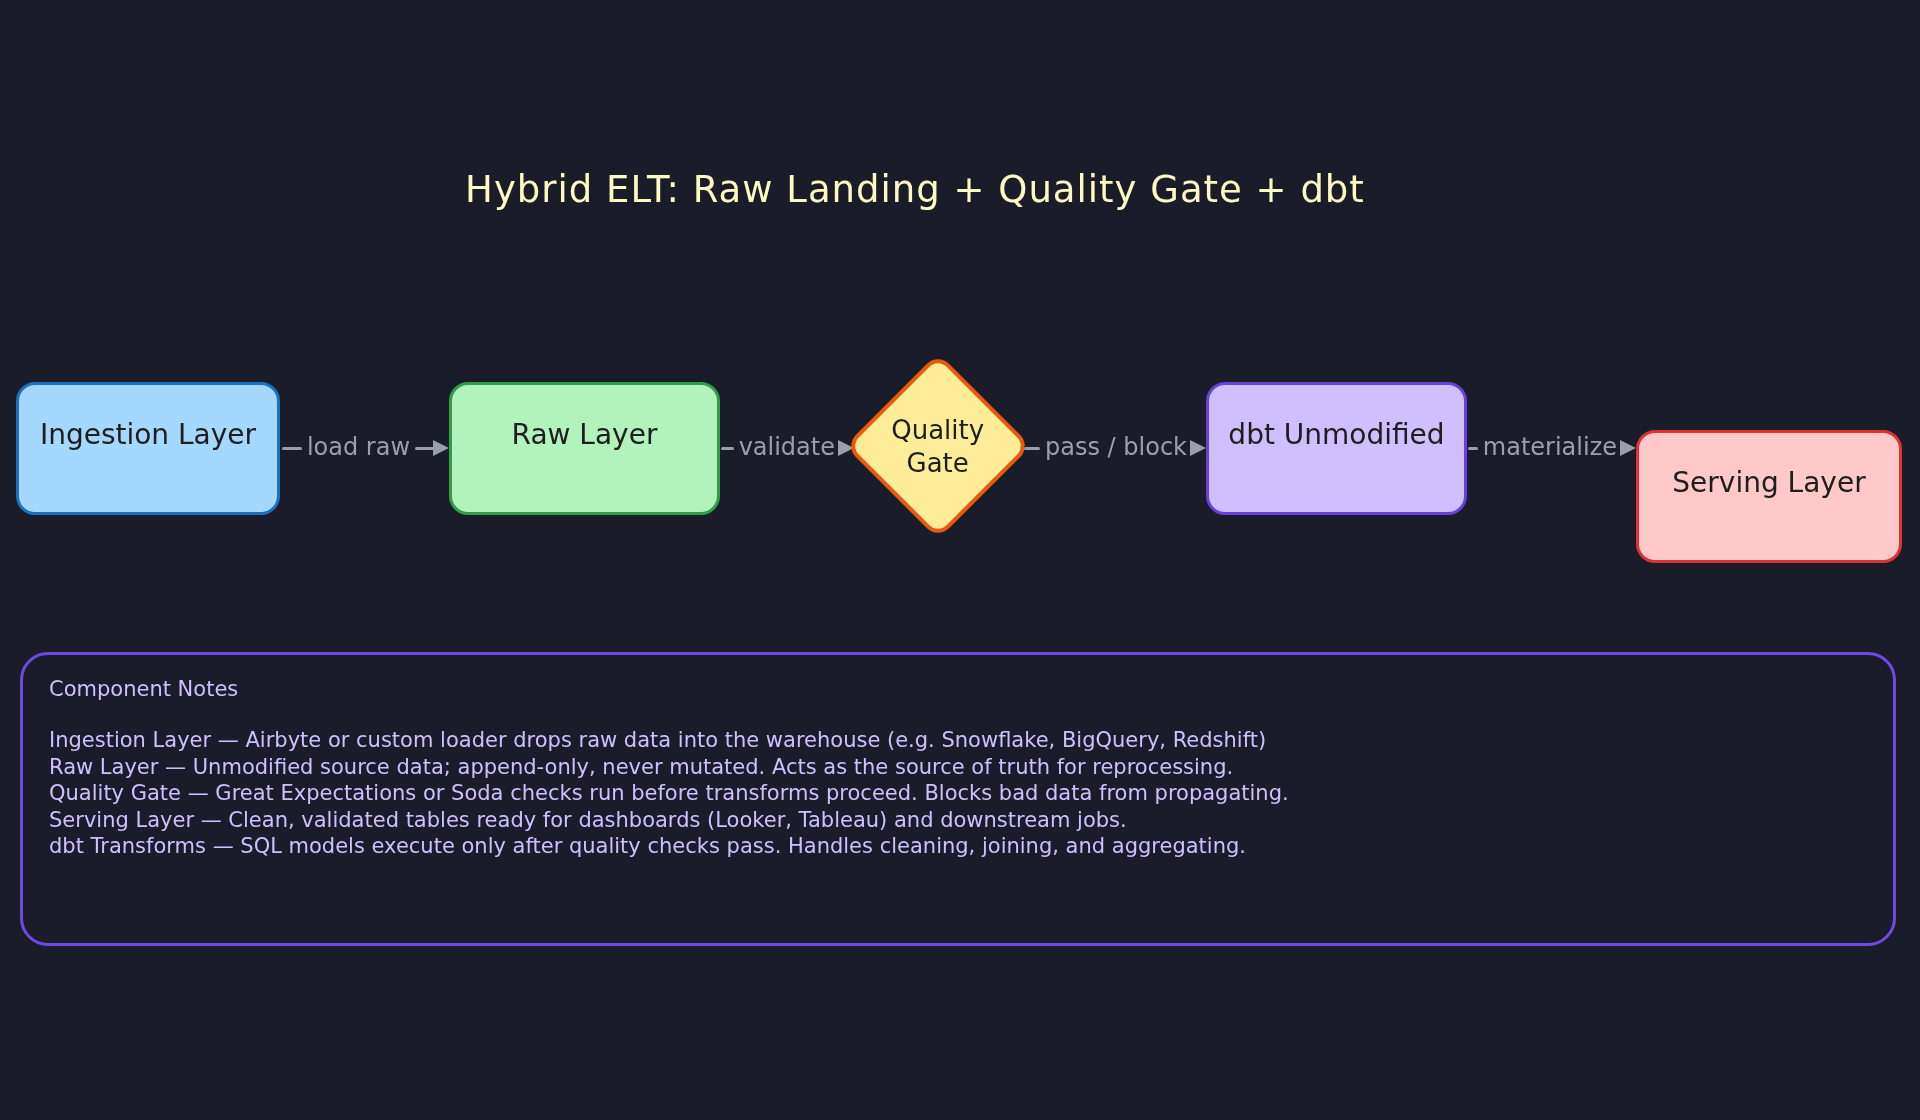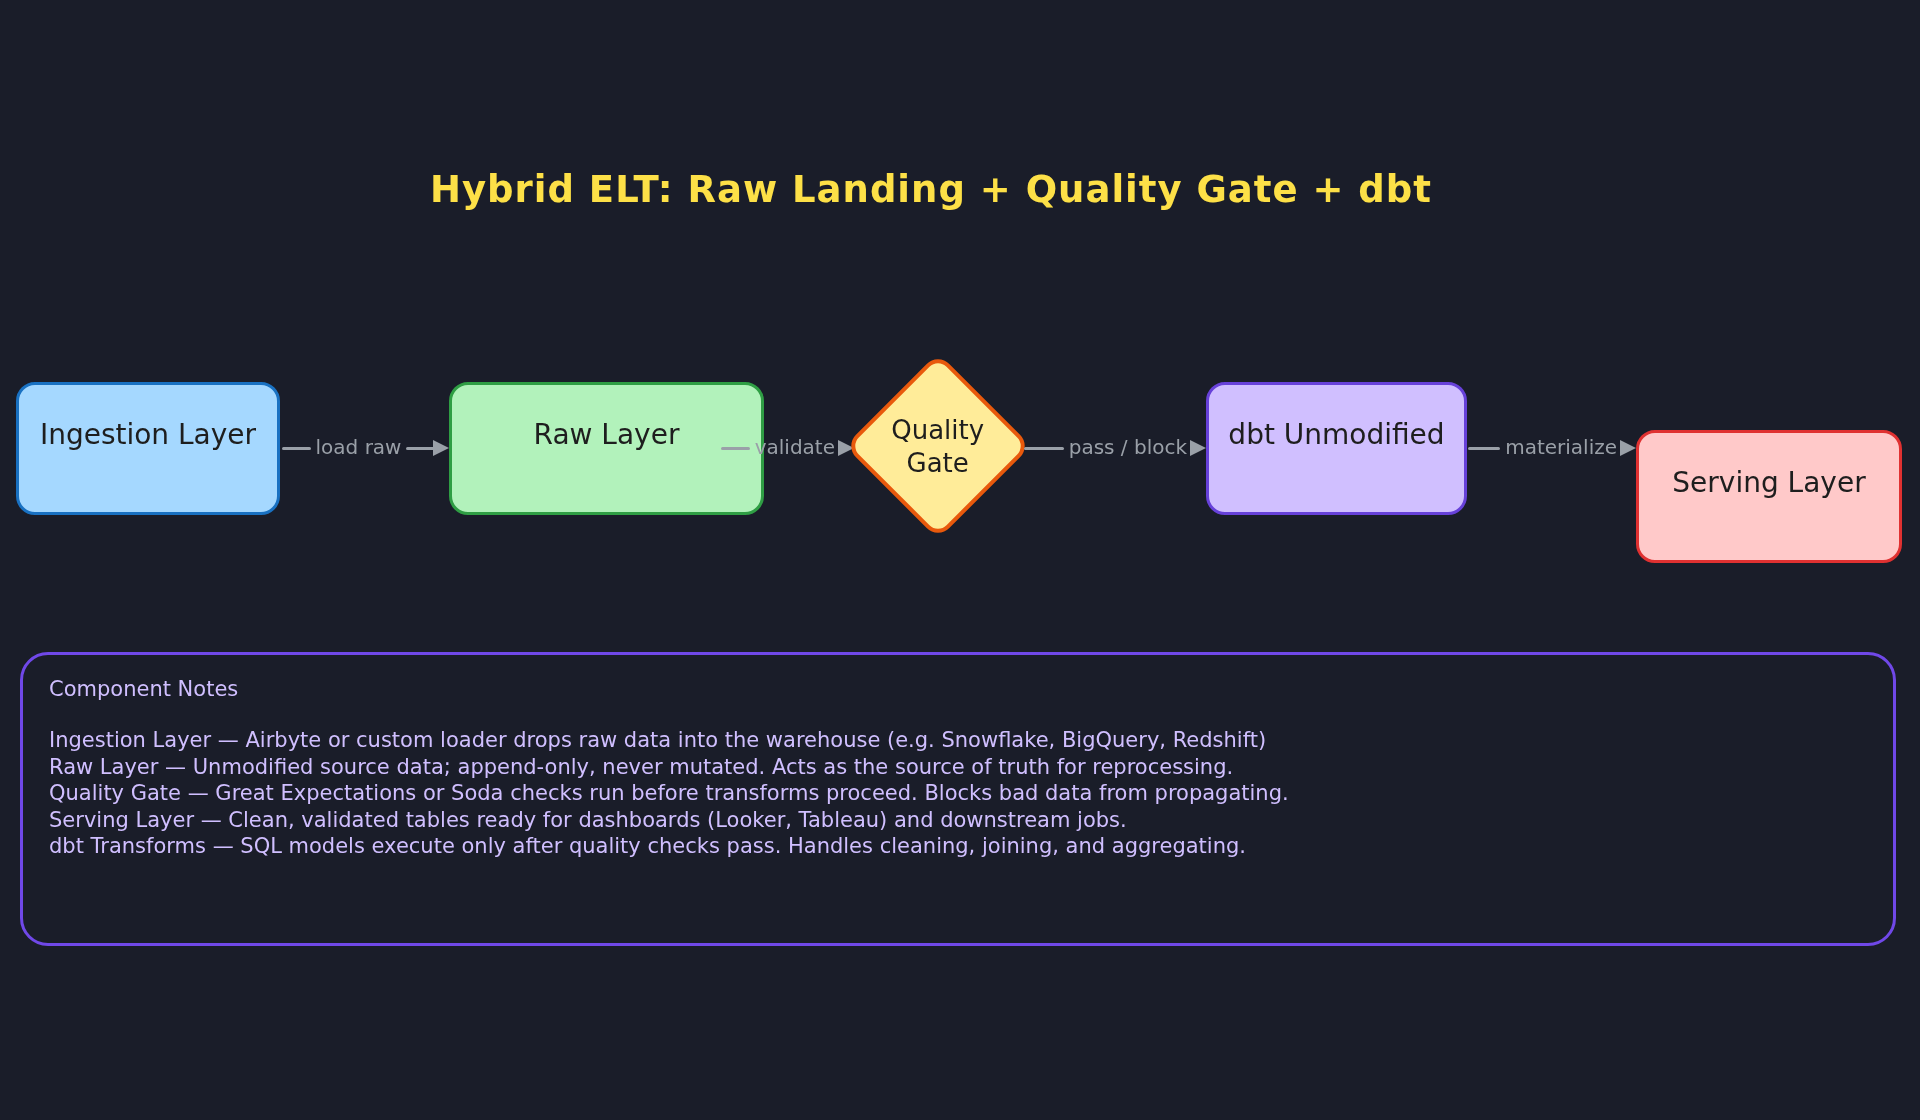--- a/index.html
+++ b/index.html
@@ -12,27 +12,27 @@
     width: 1920px;
     height: 1120px;
     overflow: hidden;
     font-family: "DejaVu Sans", sans-serif;
     background: #1a1d29;
   }
   
   .diagram-title {
     position: absolute;
     top: 168px;
-    left: 16px;
+    left: 0;
     width: 1830px;
     text-align: center;
     font-size: 37px;
     letter-spacing: 1px;
-    color: #fde047;
-    font-weight: 700;
+    color: #fef9c3;
+    font-weight: 400;
   }
   
   .node {
     position: absolute;
     top: 382px;
     height: 133px;
     border: 3px solid;
     border-radius: 19px;
     box-sizing: border-box;
     display: flex;
@@ -40,21 +40,21 @@
     justify-content: center;
     color: #1e1e1e;
     font-size: 28px;
   }
   .node .node-label {
     position: relative;
     top: -14px;
     white-space: nowrap;
   }
   .node-ingestion { left: 16px;  width: 264px; }
-  .node-raw       { left: 449px; width: 315px; }
+  .node-raw       { left: 449px; width: 271px; }
   .node-dbt       { left: 1206px; width: 261px; }
   .node-serving   { left: 1636px; width: 266px; margin-top: 48px; }
   
   .node-diamond {
     position: absolute;
     left: 872px;
     top: 380px;
     width: 132px;
     height: 132px;
     border: 4px solid;
@@ -82,21 +82,21 @@
     align-items: center;
   }
   .connector .line {
     flex: 1;
     height: 3px;
     background: #9aa0a8;
     border-radius: 2px;
   }
   .connector .connector-label {
     color: #9aa0a8;
-    font-size: 20px;
+    font-size: 24px;
     white-space: nowrap;
     margin: 4px 5px;
     position: relative;
     top: -1px;
   }
   .connector .arrowhead {
     width: 0;
     height: 0;
     border-left: 16px solid #9aa0a8;
     border-top: 8px solid transparent;

